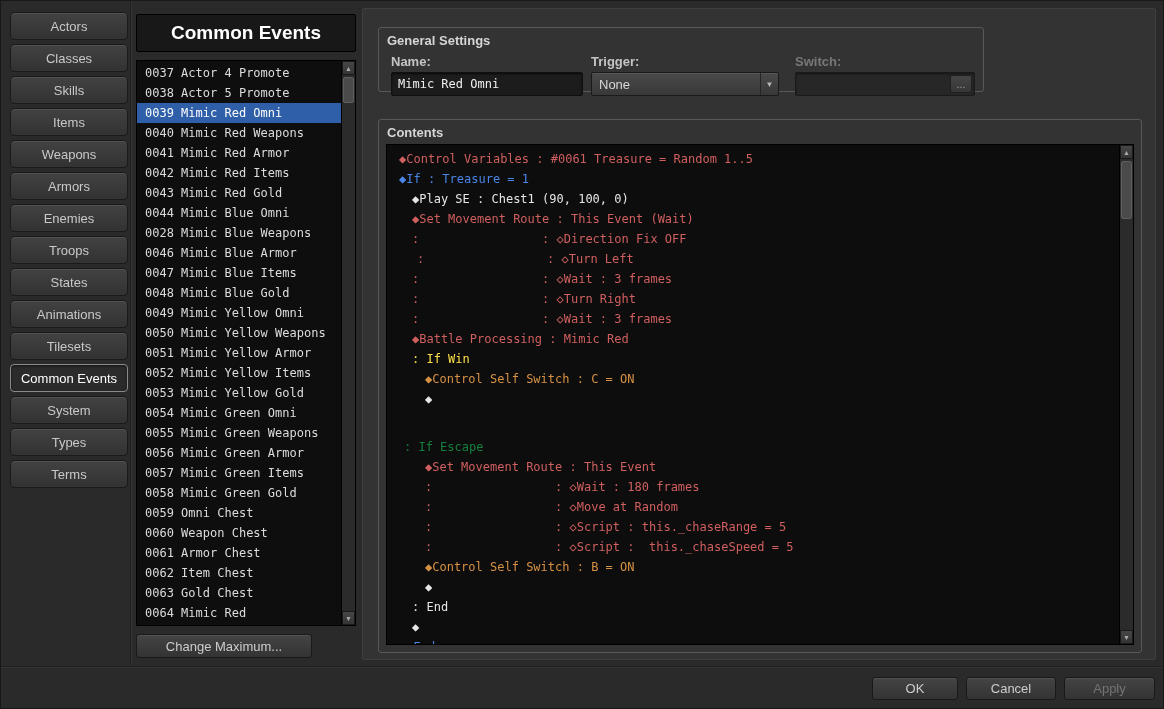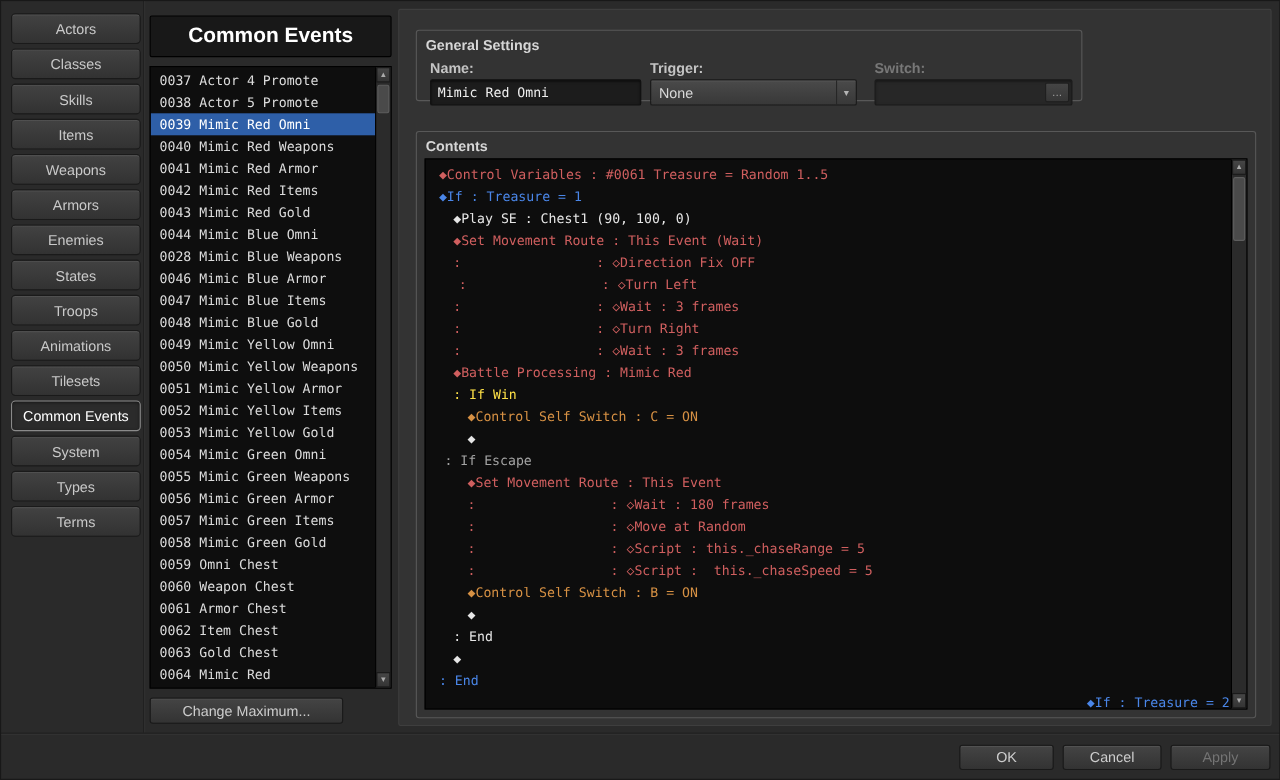--- a/index.html
+++ b/index.html
@@ -83,22 +83,22 @@
 <div class="h-div"></div>
 
 <div class="sidebar">
     <div class="side-btn">Actors</div>
     <div class="side-btn">Classes</div>
     <div class="side-btn">Skills</div>
     <div class="side-btn">Items</div>
     <div class="side-btn">Weapons</div>
     <div class="side-btn">Armors</div>
     <div class="side-btn">Enemies</div>
+    <div class="side-btn">Troops</div>
     <div class="side-btn">States</div>
-    <div class="side-btn">Troops</div>
     <div class="side-btn">Animations</div>
     <div class="side-btn">Tilesets</div>
     <div class="side-btn selected">Common Events</div>
     <div class="side-btn">System</div>
     <div class="side-btn">Types</div>
     <div class="side-btn">Terms</div>
   </div>
 
 <div class="ce-title">Common Events</div>
 
@@ -169,21 +169,21 @@
           <div class="code-line" style="padding-left: 25px; color: rgb(208, 95, 95);">◆Set Movement Route : This Event (Wait)</div>
           <div class="code-line" style="padding-left: 25px; color: rgb(208, 95, 95);">:                 : ◇Direction Fix OFF</div>
           <div class="code-line" style="padding-left: 30px; color: rgb(208, 95, 95);">:                 : ◇Turn Left</div>
           <div class="code-line" style="padding-left: 25px; color: rgb(208, 95, 95);">:                 : ◇Wait : 3 frames</div>
           <div class="code-line" style="padding-left: 25px; color: rgb(208, 95, 95);">:                 : ◇Turn Right</div>
           <div class="code-line" style="padding-left: 25px; color: rgb(208, 95, 95);">:                 : ◇Wait : 3 frames</div>
           <div class="code-line" style="padding-left: 25px; color: rgb(208, 95, 95);">◆Battle Processing : Mimic Red</div>
           <div class="code-line" style="padding-left: 25px; color: #fde047;">: If Win</div>
           <div class="code-line" style="padding-left: 38px; color: rgb(215, 145, 68);">◆Control Self Switch : C = ON</div>
           <div class="code-line" style="padding-left: 38px; color: rgb(230, 230, 230);">◆</div>
-          <div class="code-line" style="padding-left: 17px; color: #a3a3a3;">: If Escape</div>
+          <div class="code-line" style="padding-left: 17px; color: #15803d; margin-top: 28px;">: If Escape</div>
           <div class="code-line" style="padding-left: 38px; color: rgb(208, 95, 95);">◆Set Movement Route : This Event</div>
           <div class="code-line" style="padding-left: 38px; color: rgb(208, 95, 95);">:                 : ◇Wait : 180 frames</div>
           <div class="code-line" style="padding-left: 38px; color: rgb(208, 95, 95);">:                 : ◇Move at Random</div>
           <div class="code-line" style="padding-left: 38px; color: rgb(208, 95, 95);">:                 : ◇Script : this._chaseRange = 5</div>
           <div class="code-line" style="padding-left: 38px; color: rgb(208, 95, 95);">:                 : ◇Script :  this._chaseSpeed = 5</div>
           <div class="code-line" style="padding-left: 38px; color: rgb(215, 145, 68);">◆Control Self Switch : B = ON</div>
           <div class="code-line" style="padding-left: 38px; color: rgb(230, 230, 230);">◆</div>
           <div class="code-line" style="padding-left: 25px; color: rgb(230, 230, 230);">: End</div>
           <div class="code-line" style="padding-left: 25px; color: rgb(230, 230, 230);">◆</div>
           <div class="code-line" style="padding-left: 12px; color: rgb(74, 134, 232);">: End</div>

